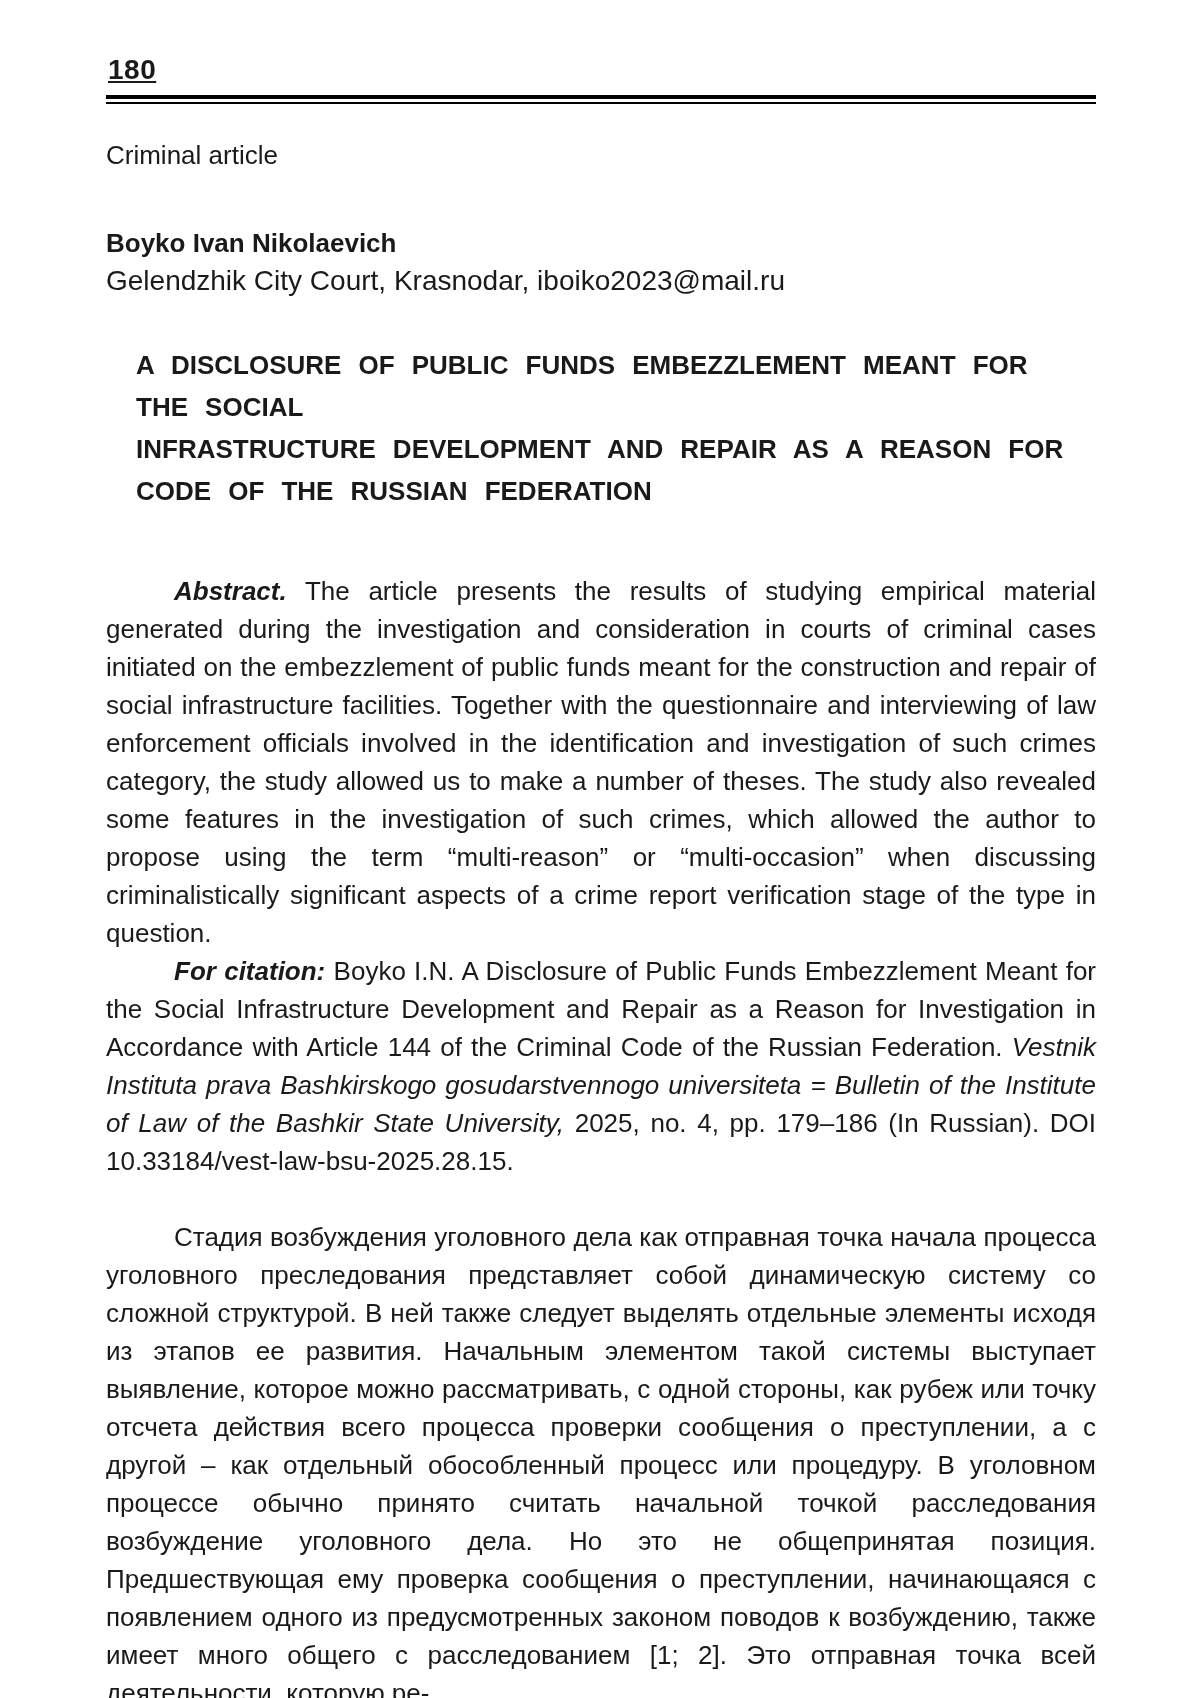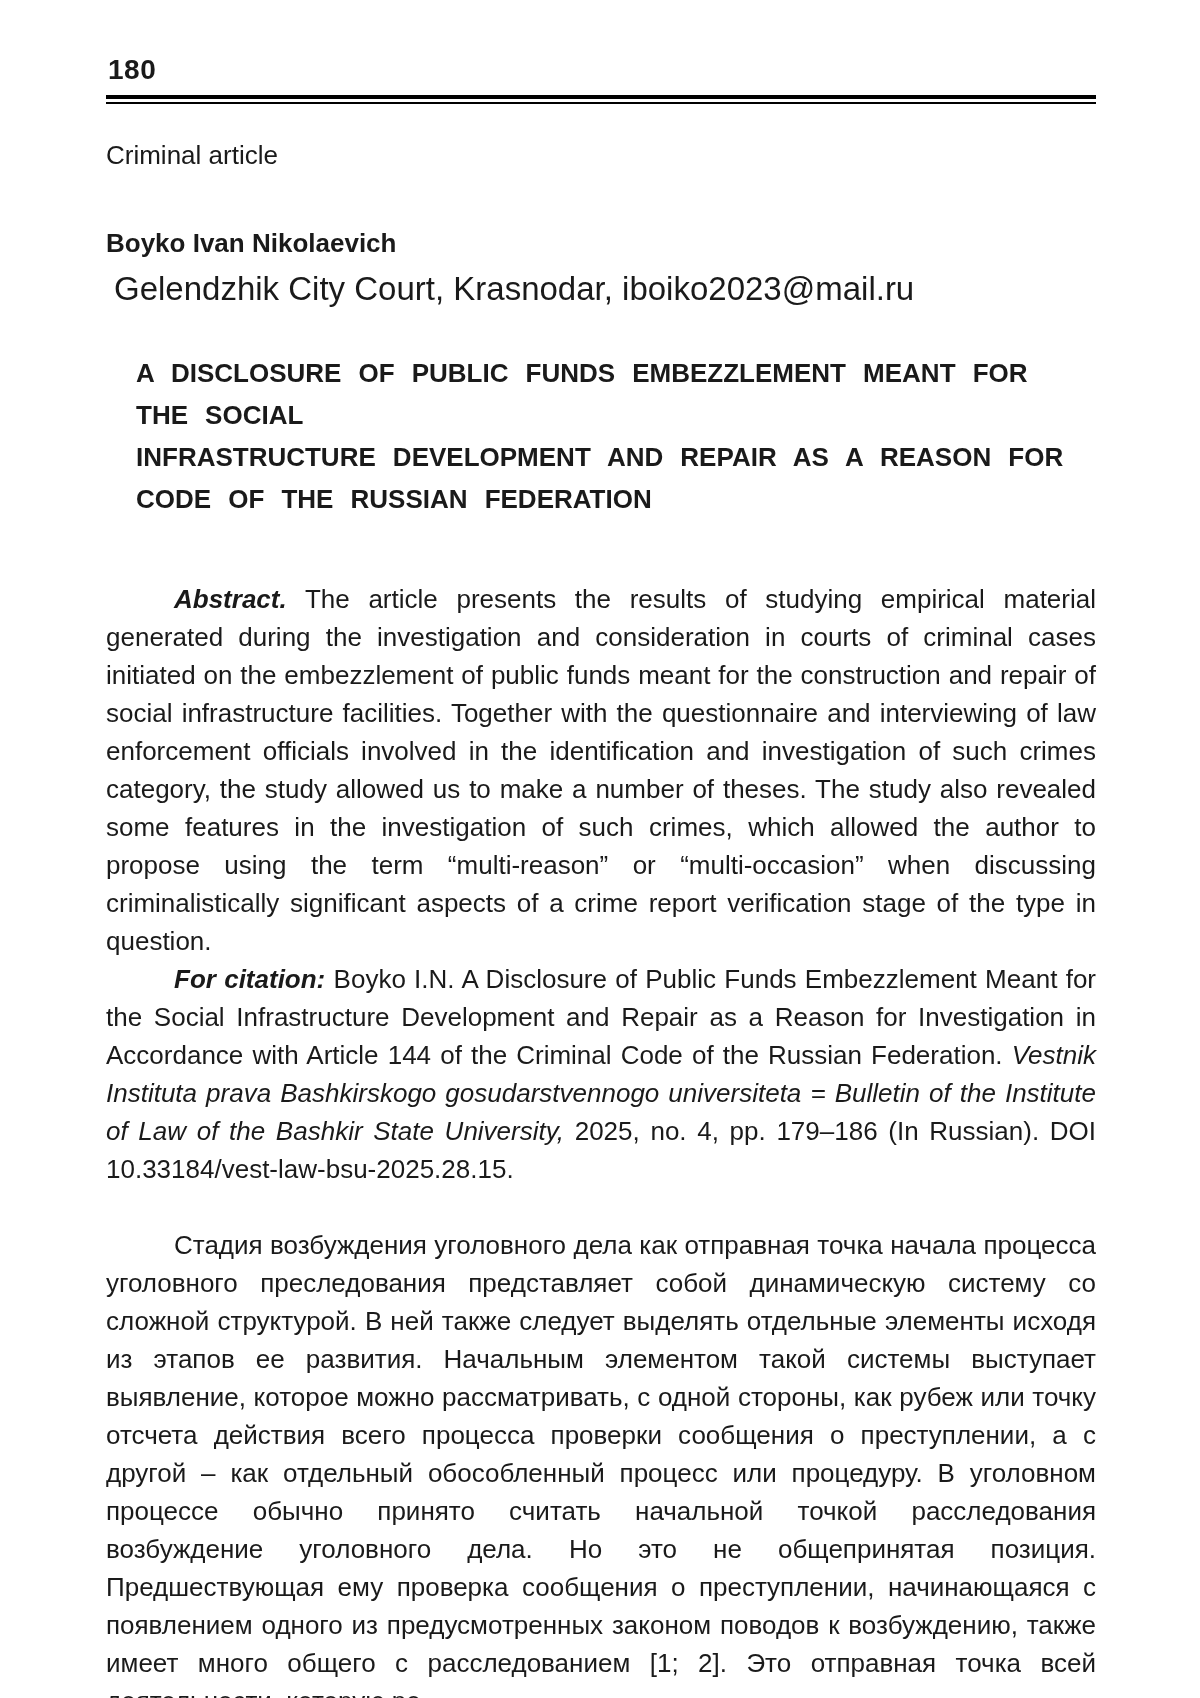--- a/index.html
+++ b/index.html
@@ -17,20 +17,21 @@
     box-sizing: border-box;
     padding: 54px 104px 0 106px;
     overflow: hidden;
   }
   .page-number {
     font-weight: bold;
     font-size: 28px;
     line-height: 32px;
     margin: 0 0 9px 2px;
     letter-spacing: 0.5px;
+    text-decoration: underline;
   }
   .header-rule {
     border-top: 4px solid #000;
     border-bottom: 2px solid #000;
     height: 3px;
     margin-bottom: 34px;
   }
   .article-type {
     font-size: 26px;
     line-height: 34px;
@@ -39,23 +40,23 @@
   .author-block {
     margin: 0 0 44px 0;
   }
   .author-name {
     font-size: 26px;
     font-weight: bold;
     line-height: 38px;
     margin: 0;
   }
   .author-affiliation {
-    font-size: 33px;
+    font-size: 28px;
     line-height: 38px;
-    margin: 8px;
+    margin: 0;
   }
   .title {
     font-size: 26px;
     font-weight: bold;
     text-align: left;
     line-height: 42px;
     word-spacing: 0.38em;
     margin: 0 30px 60px 30px;
   }
   .title-line {

